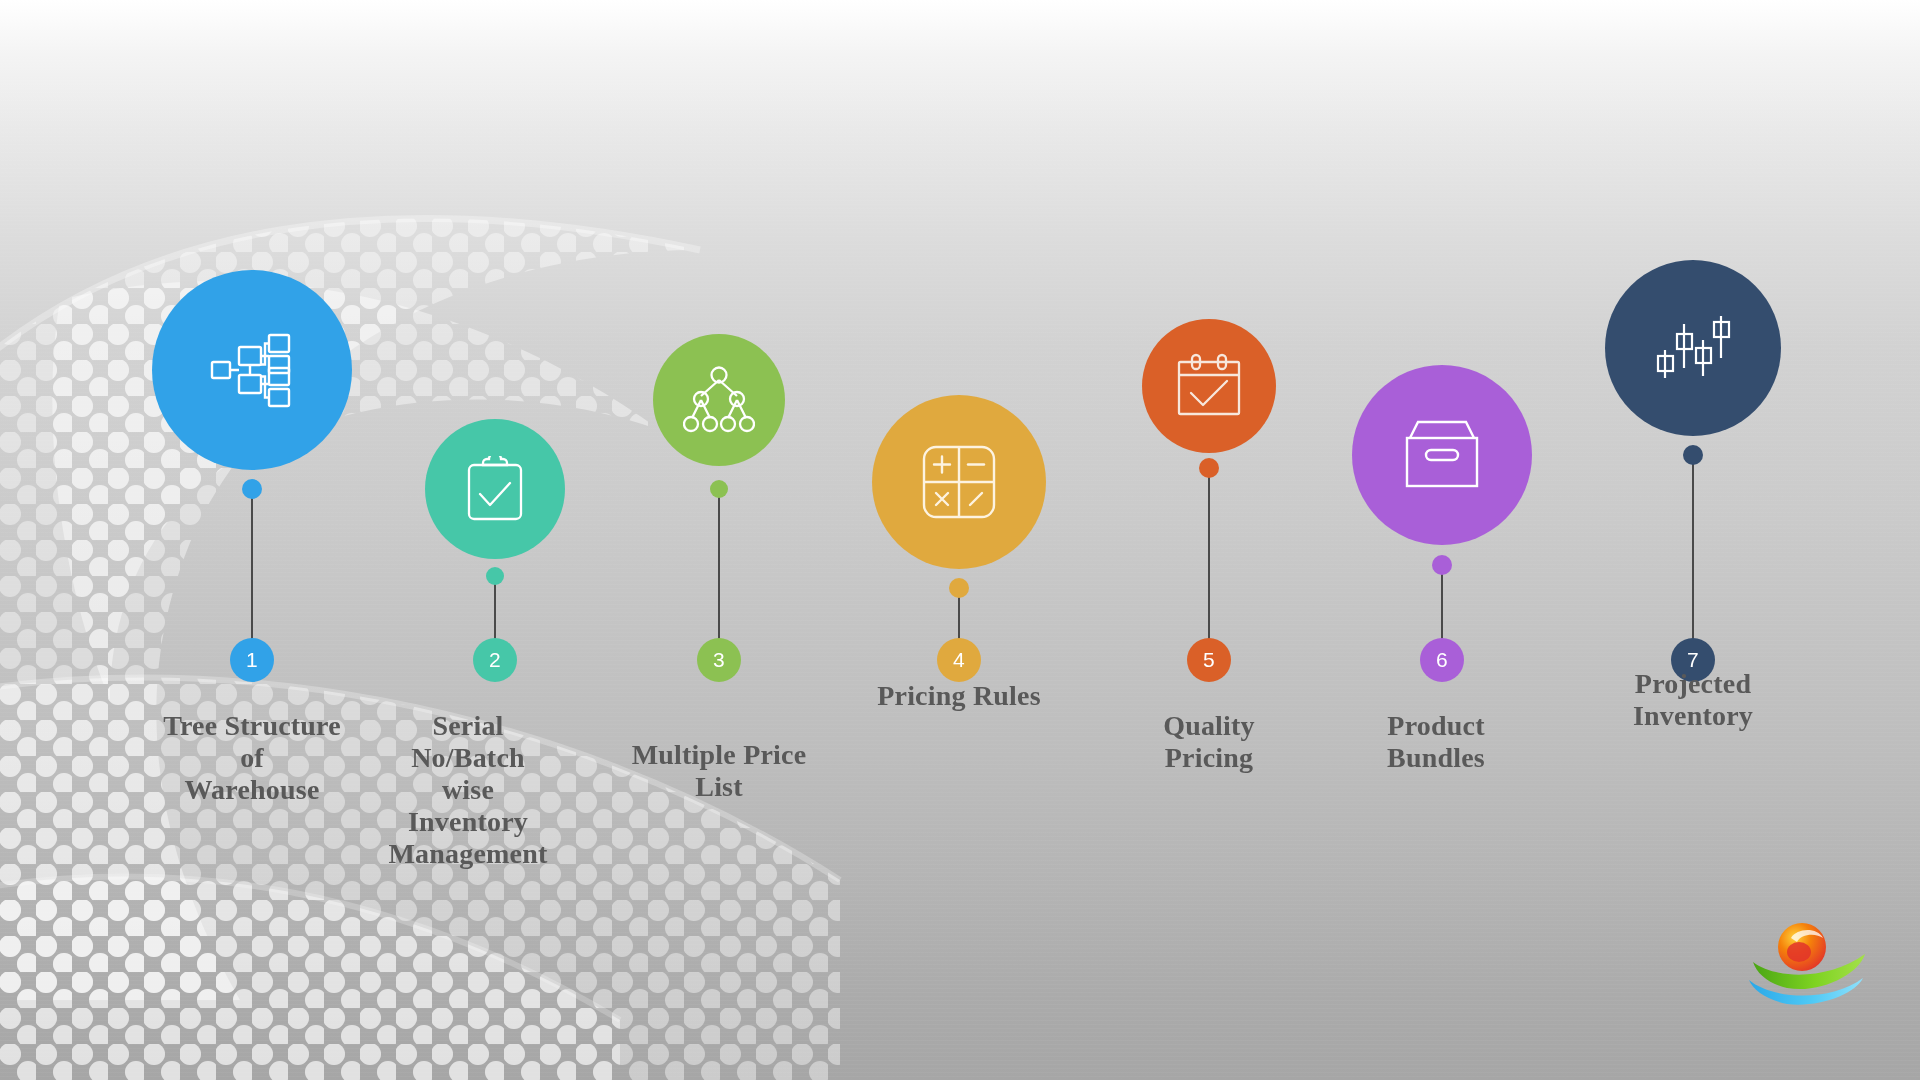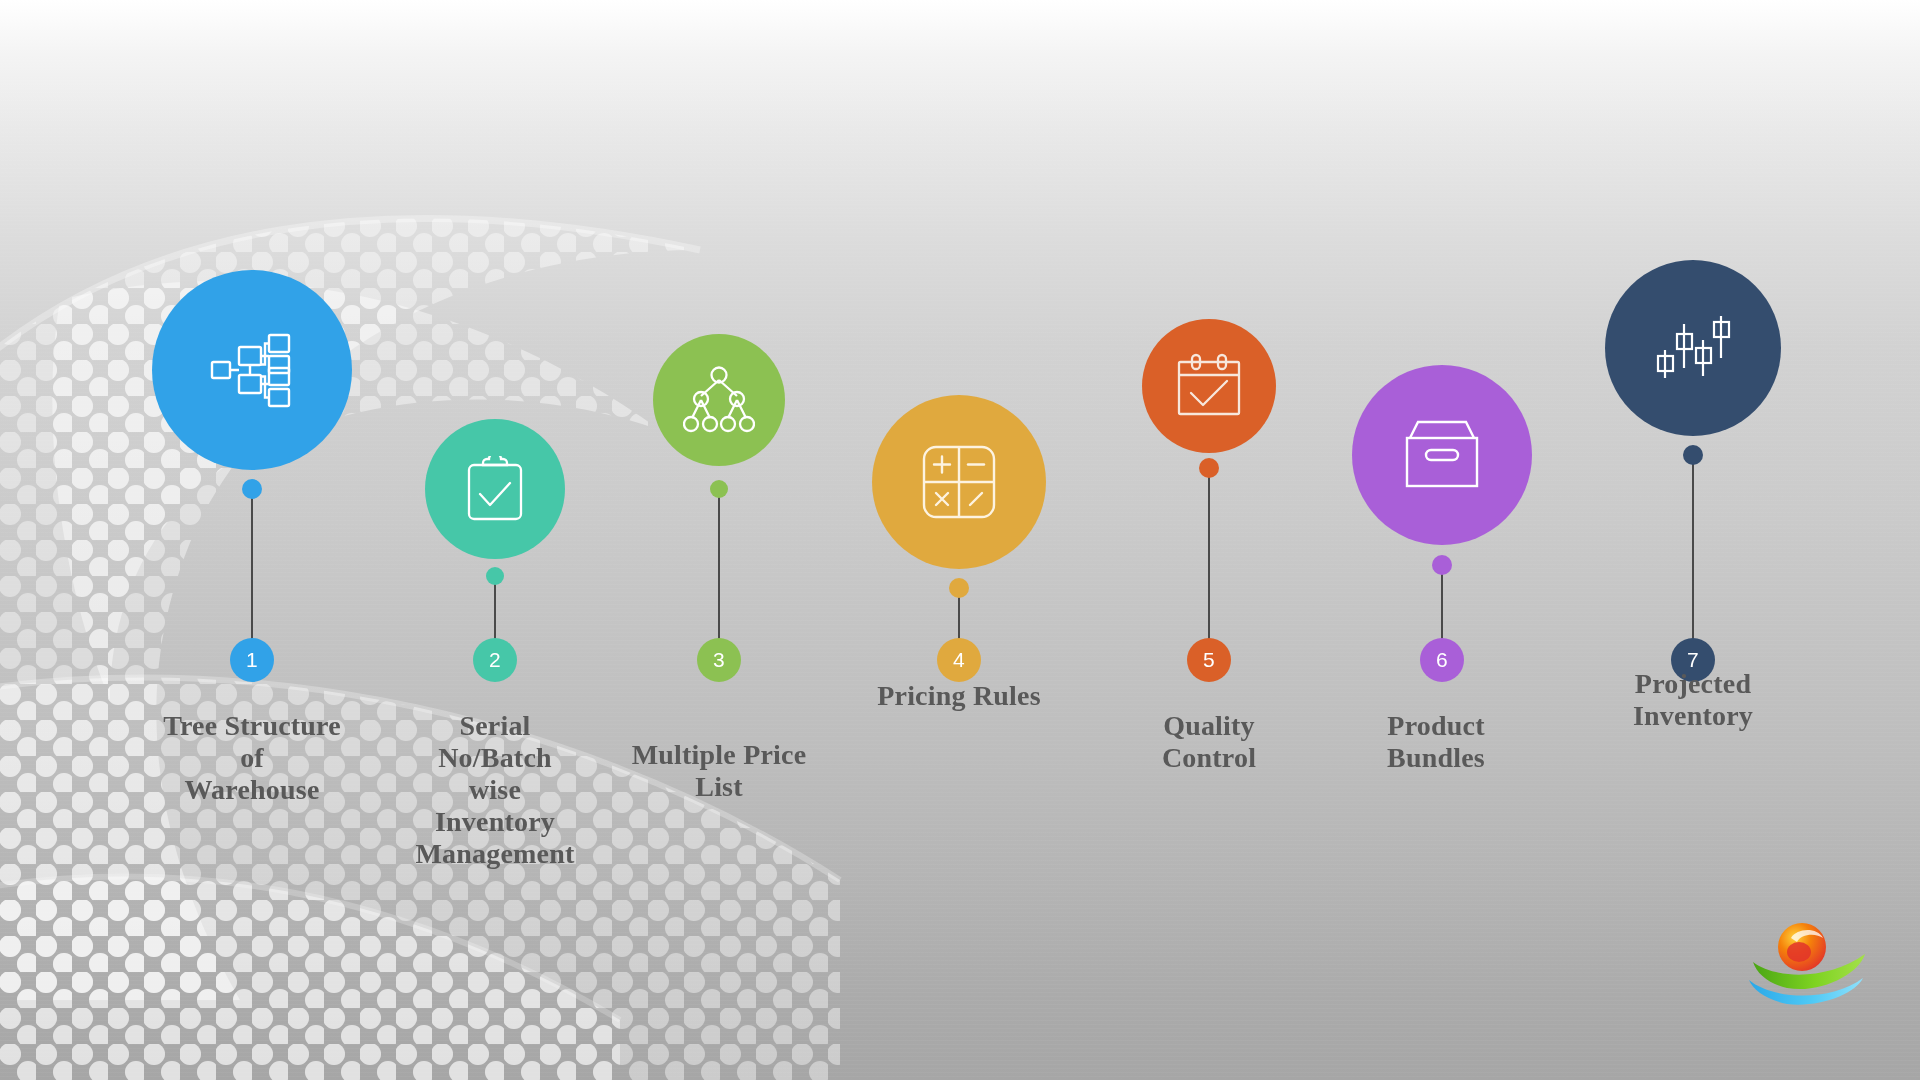--- a/index.html
+++ b/index.html
@@ -162,21 +162,21 @@
       <svg width="62" height="66" viewBox="0 0 62 66">
         <g fill="none" stroke="#ffffff" stroke-width="2.3">
           <rect x="5" y="9" width="52" height="54" rx="5"></rect>
           <path d="M19 9 V7 a4 4 0 0 1 4 -4 h2 a6 6 0 0 1 12 0 h2 a4 4 0 0 1 4 4 v2 Z"></path>
           <path d="M16 38 l10 11 l20 -22" stroke-linecap="round" stroke-linejoin="round"></path>
         </g>
       </svg>
     </div>
     <div class="pin-dot" style="left:495px; top:567px; width:18px; height:18px; background:#46c7a8;"></div>
     <div class="num-circle" style="left:495px; top:638px; background:#46c7a8;">2</div>
-    <div class="label" style="left:495px; top:710px; width:260px;">Serial
+    <div class="label" style="left:468px; top:710px; width:260px;">Serial
 No/Batch
 wise
 Inventory
 Management</div>
   </div>
 
   <div class="node">
     <div class="stem" style="left:719px; top:489px; height:171px;"></div>
     <div class="balloon" style="left:719px; top:334px; width:132px; height:132px; background:#8cc152;">
       <svg width="72" height="68" viewBox="0 0 72 68">
@@ -226,21 +226,21 @@
           <path d="M5 23 H65"></path>
           <rect x="18" y="3" width="8" height="14" rx="4"></rect>
           <rect x="44" y="3" width="8" height="14" rx="4"></rect>
           <path d="M17 41 l12 12 l24 -24" stroke-linecap="round" stroke-linejoin="round"></path>
         </g>
       </svg>
     </div>
     <div class="pin-dot" style="left:1209px; top:458px; width:20px; height:20px; background:#da6028;"></div>
     <div class="num-circle" style="left:1209px; top:638px; background:#da6028;">5</div>
     <div class="label" style="left:1209px; top:710px; width:260px;">Quality
-Control</div>
+Pricing</div>
   </div>
 
   <div class="node">
     <div class="stem" style="left:1442px; top:565px; height:95px;"></div>
     <div class="balloon" style="left:1442px; top:365px; width:180px; height:180px; background:#a95fd8;">
       <svg width="84" height="74" viewBox="0 0 84 74">
         <g fill="none" stroke="#ffffff" stroke-width="2.4">
           <path d="M10 20 L18 4 H66 L74 20"></path>
           <rect x="7" y="20" width="70" height="48"></rect>
           <rect x="26" y="32" width="32" height="10" rx="5"></rect>

